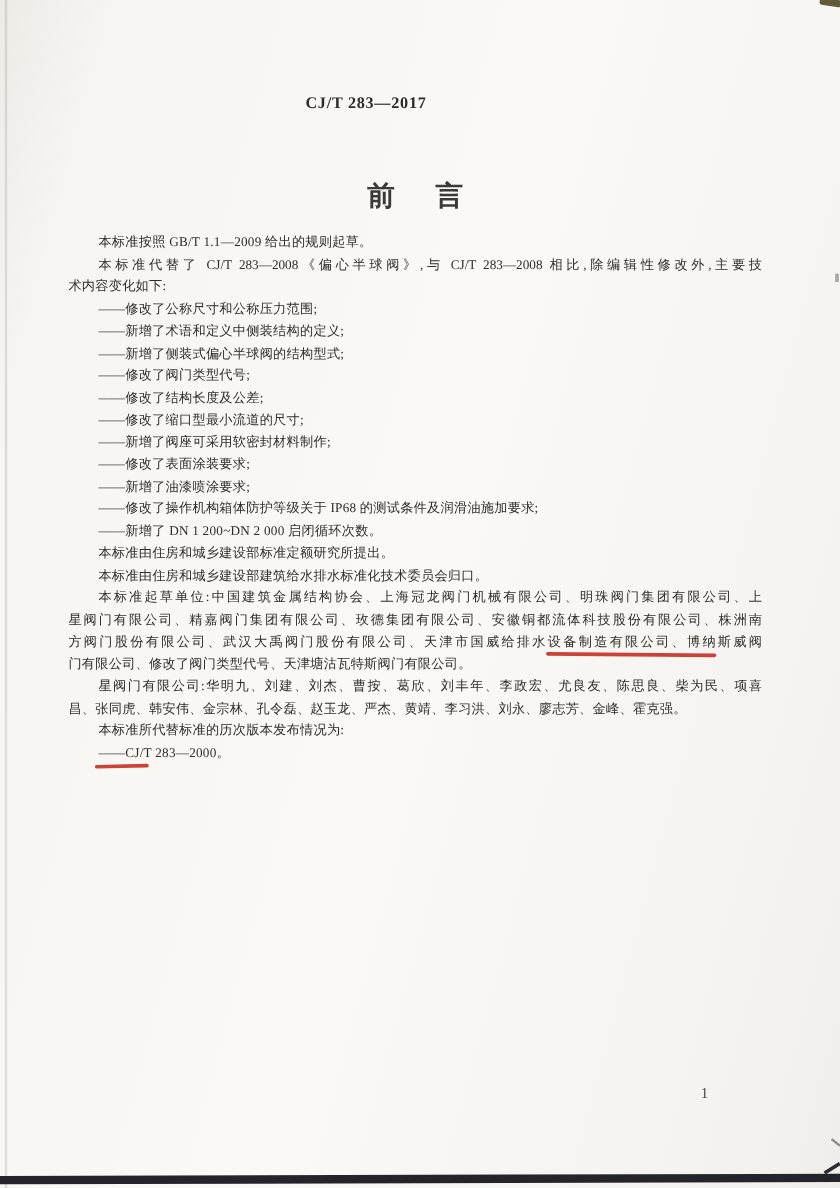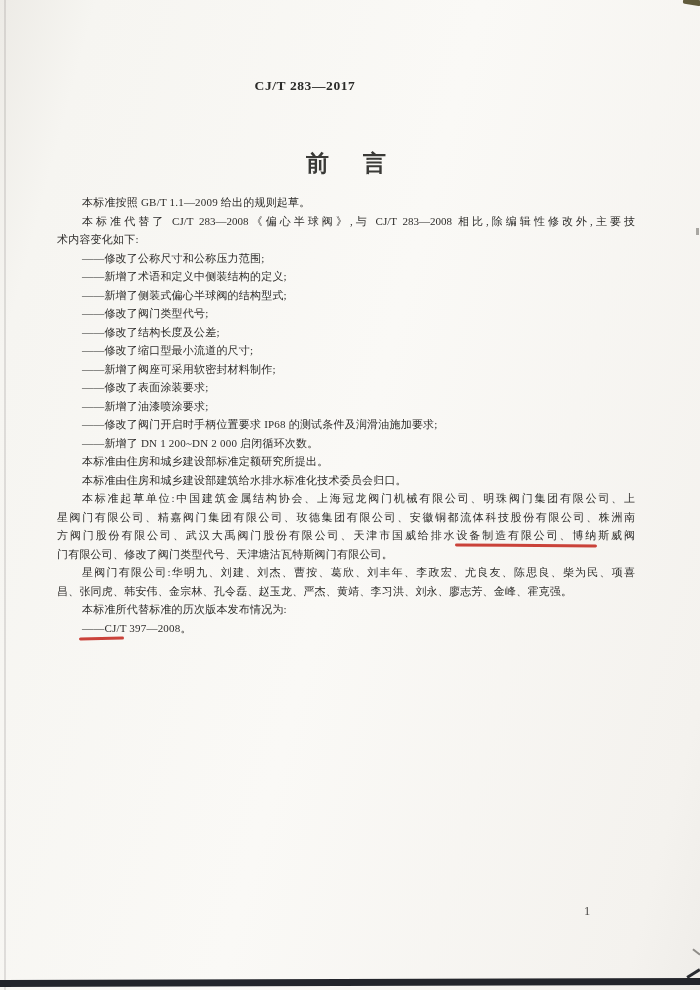--- a/index.html
+++ b/index.html
@@ -147,32 +147,32 @@
       <div class="line">术内容变化如下:</div>
       <div class="line indent">——修改了公称尺寸和公称压力范围;</div>
       <div class="line indent">——新增了术语和定义中侧装结构的定义;</div>
       <div class="line indent">——新增了侧装式偏心半球阀的结构型式;</div>
       <div class="line indent">——修改了阀门类型代号;</div>
       <div class="line indent">——修改了结构长度及公差;</div>
       <div class="line indent">——修改了缩口型最小流道的尺寸;</div>
       <div class="line indent">——新增了阀座可采用软密封材料制作;</div>
       <div class="line indent">——修改了表面涂装要求;</div>
       <div class="line indent">——新增了油漆喷涂要求;</div>
-      <div class="line indent">——修改了阀门开启时手柄位置要求 IP68 的测试条件及润滑油施加要求;</div>
+      <div class="line indent">——修改了操作机构箱体防护等级关于 IP68 的测试条件及润滑油施加要求;</div>
       <div class="line indent">——新增了 DN 1 200~DN 2 000 启闭循环次数。</div>
       <div class="line indent">本标准由住房和城乡建设部标准定额研究所提出。</div>
       <div class="line indent">本标准由住房和城乡建设部建筑给水排水标准化技术委员会归口。</div>
       <div class="line indent fill">本标准起草单位:中国建筑金属结构协会、上海冠龙阀门机械有限公司、明珠阀门集团有限公司、上</div>
       <div class="line fill">星阀门有限公司、精嘉阀门集团有限公司、玫德集团有限公司、安徽铜都流体科技股份有限公司、株洲南</div>
       <div class="line fill">方阀门股份有限公司、武汉大禹阀门股份有限公司、天津市国威给排水设备制造有限公司、博纳斯威阀</div>
       <div class="line">门有限公司、修改了阀门类型代号、天津塘沽瓦特斯阀门有限公司。</div>
       <div class="line indent fill">星阀门有限公司:华明九、刘建、刘杰、曹按、葛欣、刘丰年、李政宏、尤良友、陈思良、柴为民、项喜</div>
       <div class="line">昌、张同虎、韩安伟、金宗林、孔令磊、赵玉龙、严杰、黄靖、李习洪、刘永、廖志芳、金峰、霍克强。</div>
       <div class="line indent">本标准所代替标准的历次版本发布情况为:</div>
-      <div class="line indent">——CJ/T 397—2008。</div>
+      <div class="line indent">——CJ/T 283—2000。</div>
     </div>
 
   <div class="red-underline company" title="山东莱德管阀有限公司"></div>
 
   <div class="red-underline person" title="张同虎"></div>
 
   <div class="page-number">1</div>
 
   <div class="corner-speck"></div>
   <div class="edge-speck-1"></div>

